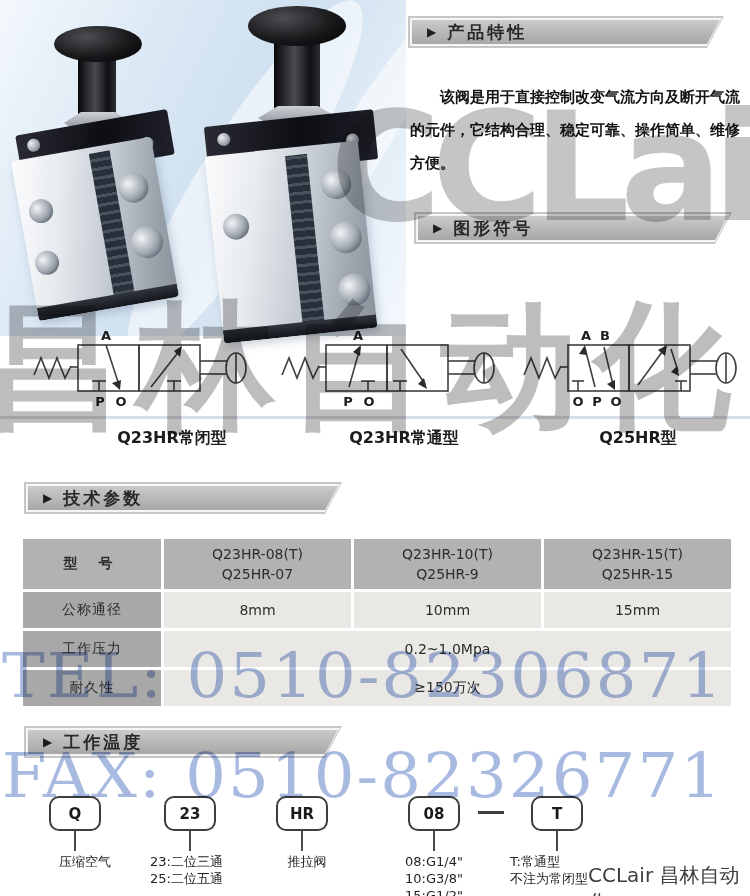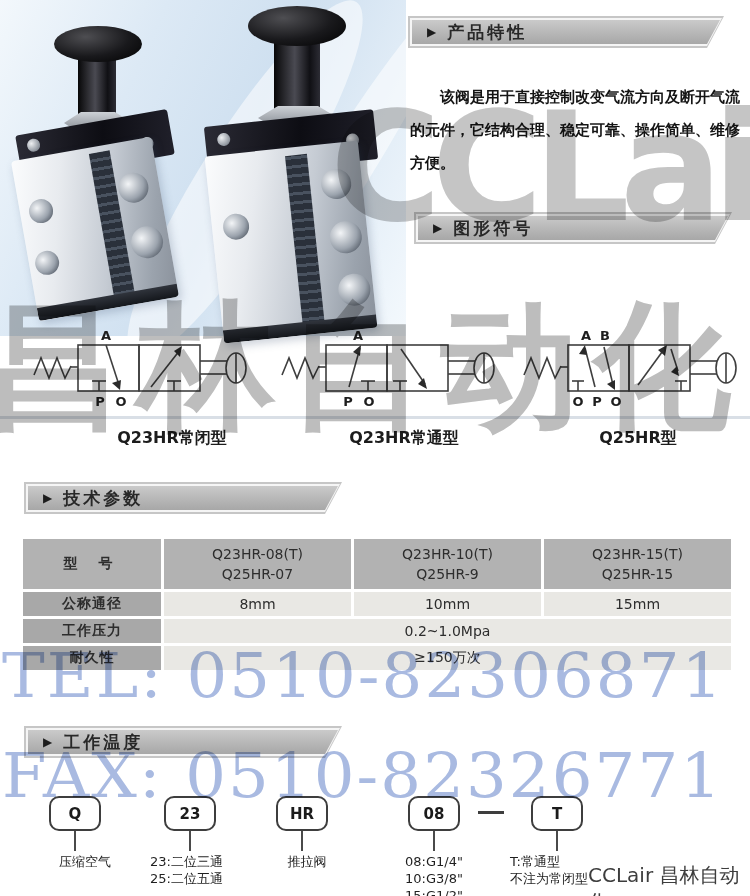--- a/index.html
+++ b/index.html
@@ -84,21 +84,21 @@
   .dar{fill:#2b2b2b;stroke:none;}
   .dtx{fill:#1e1e1e;font-size:13px;font-weight:600;font-family:"DejaVu Sans",sans-serif;}
   .divider{left:0;top:416px;width:750px;height:3px;background:#d9dfe6;z-index:1;}
   .dcaption{top:428px;text-align:center;font-size:16px;font-weight:700;color:#1c1c1c;z-index:2;}
   .cap1{left:72px;width:200px;} .cap2{left:304px;width:200px;} .cap3{left:548px;width:180px;}
 
   
   .spec-wrap{left:20px;top:536px;z-index:2;}
   .spec-table{border-collapse:separate;border-spacing:3px;table-layout:fixed;width:714px;}
   .spec-table td{text-align:center;vertical-align:middle;color:#2d2d2d;font-size:14px;padding:0 2px;}
-  .spec-table .lbl{background:#a8a8a8;font-weight:700;letter-spacing:1px;height:24px;}
+  .spec-table .lbl{background:#a8a8a8;font-weight:400;letter-spacing:1px;height:36px;}
   .spec-table .thead td{background:#b2b2b2;height:50px;}
   .spec-table .corner{font-weight:700;letter-spacing:8px;}
   .spec-table .hdr div{line-height:20px;}
   .spec-table .val{background:#e9e8e4;height:24px;}
   .col-label{width:138px;}
 
   
   .code-box{z-index:2;width:52px;height:35px;border:2px solid #3e3e3e;border-radius:10px;
     background:#fff;display:flex;align-items:center;justify-content:center;
     font-size:15px;font-weight:600;color:#1b1b1b;}

